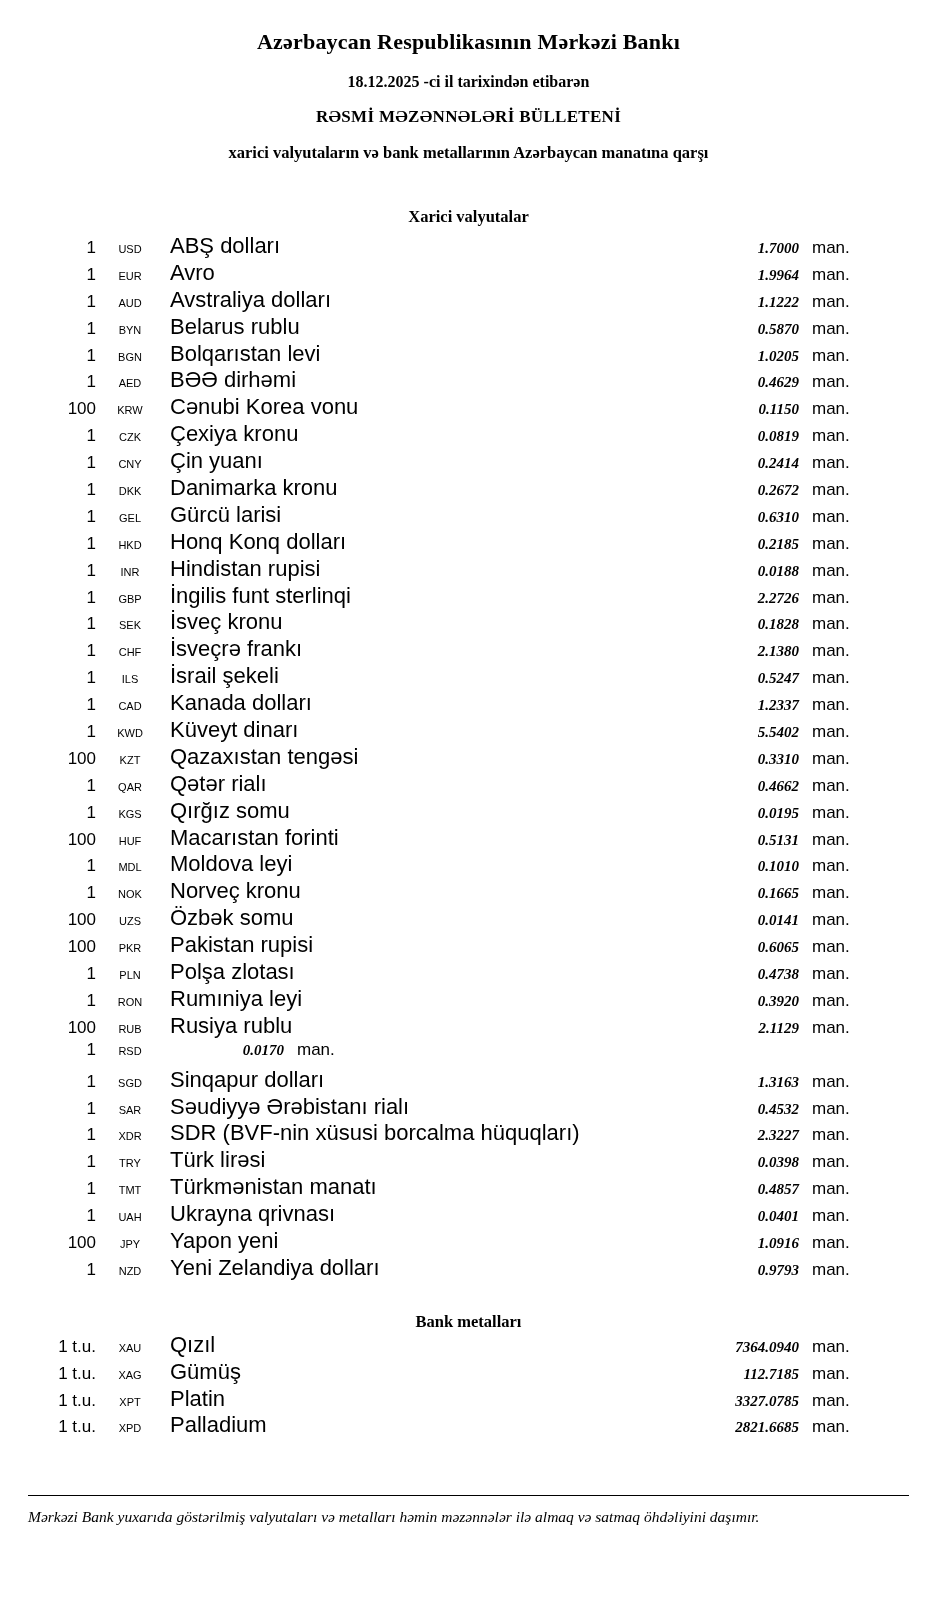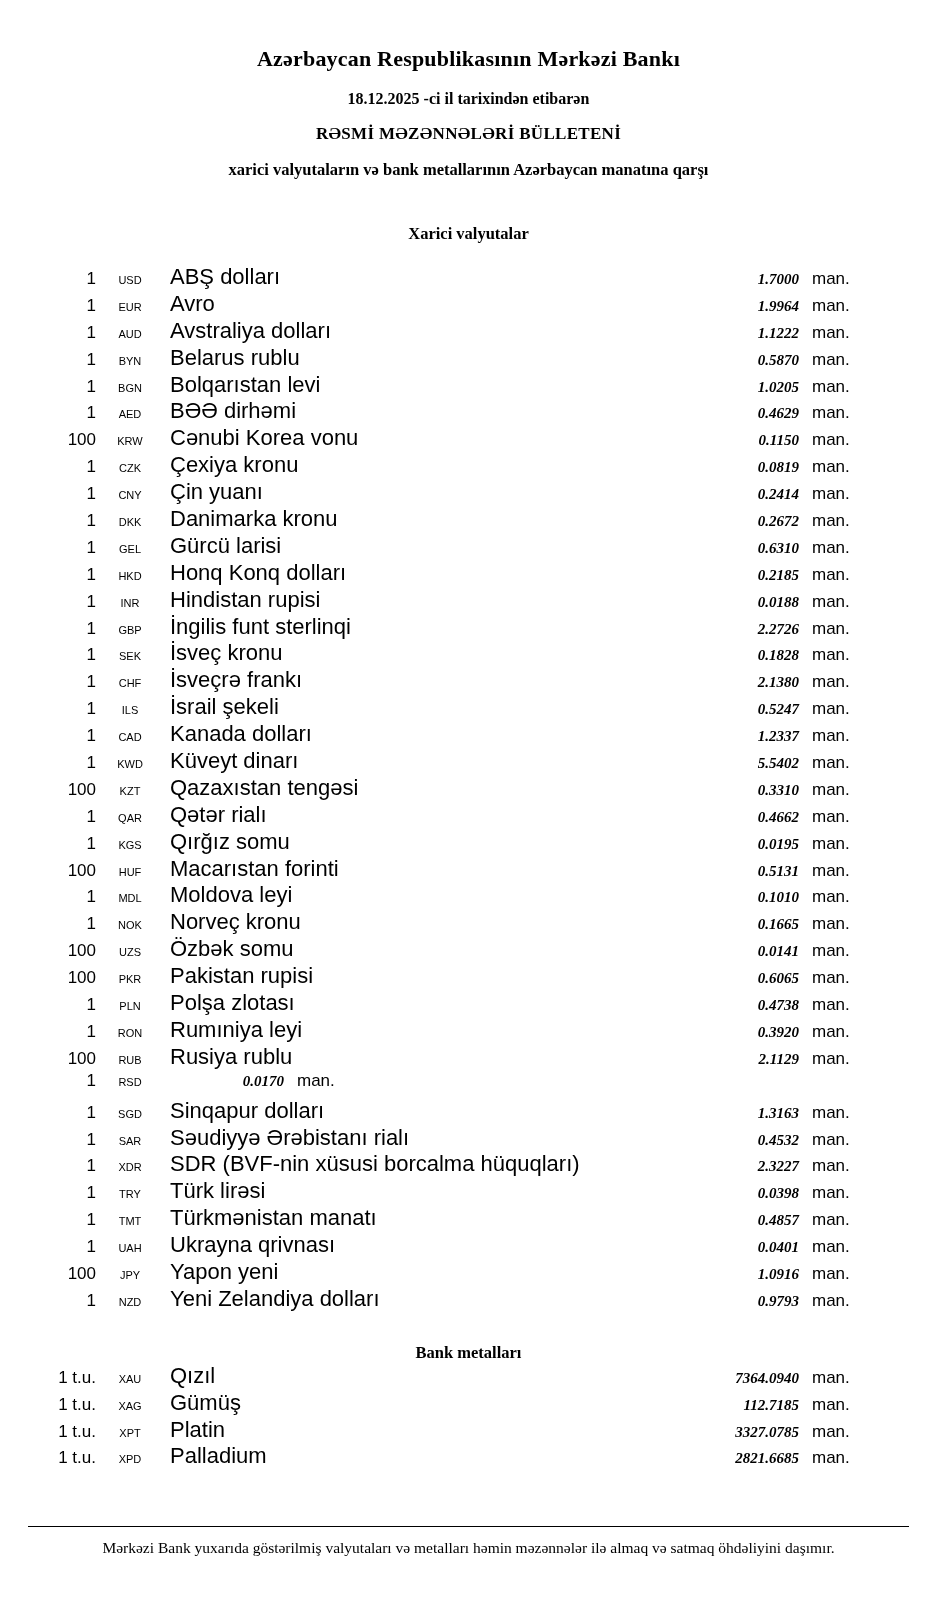--- a/index.html
+++ b/index.html
@@ -5,21 +5,21 @@
   * { margin: 0; padding: 0; box-sizing: border-box; }
   html, body { background: #ffffff; }
   body {
     width: 937px;
     height: 1601px;
     color: #000;
     font-family: "Liberation Sans", sans-serif;
     overflow: hidden;
     position: relative;
   }
-  .page { padding-top: 46px; }
+  .page { padding-top: 29px; }
 
   h1.page-title {
     font-family: "Liberation Serif", serif;
     font-size: 22px;
     font-weight: bold;
     text-align: center;
     letter-spacing: 0.2px;
   }
   .sub {
     font-family: "Liberation Serif", serif;
@@ -29,21 +29,21 @@
   .sub.date     { font-size: 16px;   margin-top: 18px; text-align: center; }
   .sub.subject  { font-size: 16.5px; margin-top: 16px; }
   .sub.bulletin { font-size: 17px;   margin-top: 16px; letter-spacing: 0.3px; }
 
   .section-title {
     font-family: "Liberation Serif", serif;
     font-size: 16.5px;
     font-weight: bold;
     text-align: center;
   }
-  .currencies .section-title { margin-top: 44px; margin-bottom: 20px; }
+  .currencies .section-title { margin-top: 44px; margin-bottom: 6px; }
   .metals     .section-title { margin-top: 30px; }
 
   .rate-row {
     display: flex;
     align-items: baseline;
     height: 26.9px;
     padding-right: 78px;
   }
   .col-qty {
     width: 96px;
@@ -77,22 +77,23 @@
     font-size: 17px;
   }
 
   footer.disclaimer {
     margin: 56px 28px 0 28px;
     border-top: 1px solid #000;
     padding-top: 12px;
   }
   .note {
     font-family: "Liberation Serif", serif;
+    font-style: italic;
     font-size: 15.5px;
-    text-align: center;
+    text-align: left;
   }
 </style>
 </head>
 <body>
 
 <div class="page">
 
   <header>
     <h1 class="page-title">Azərbaycan Respublikasının Mərkəzi Bankı</h1>
     <div class="sub date">18.12.2025 -ci il tarixindən etibarən</div>

